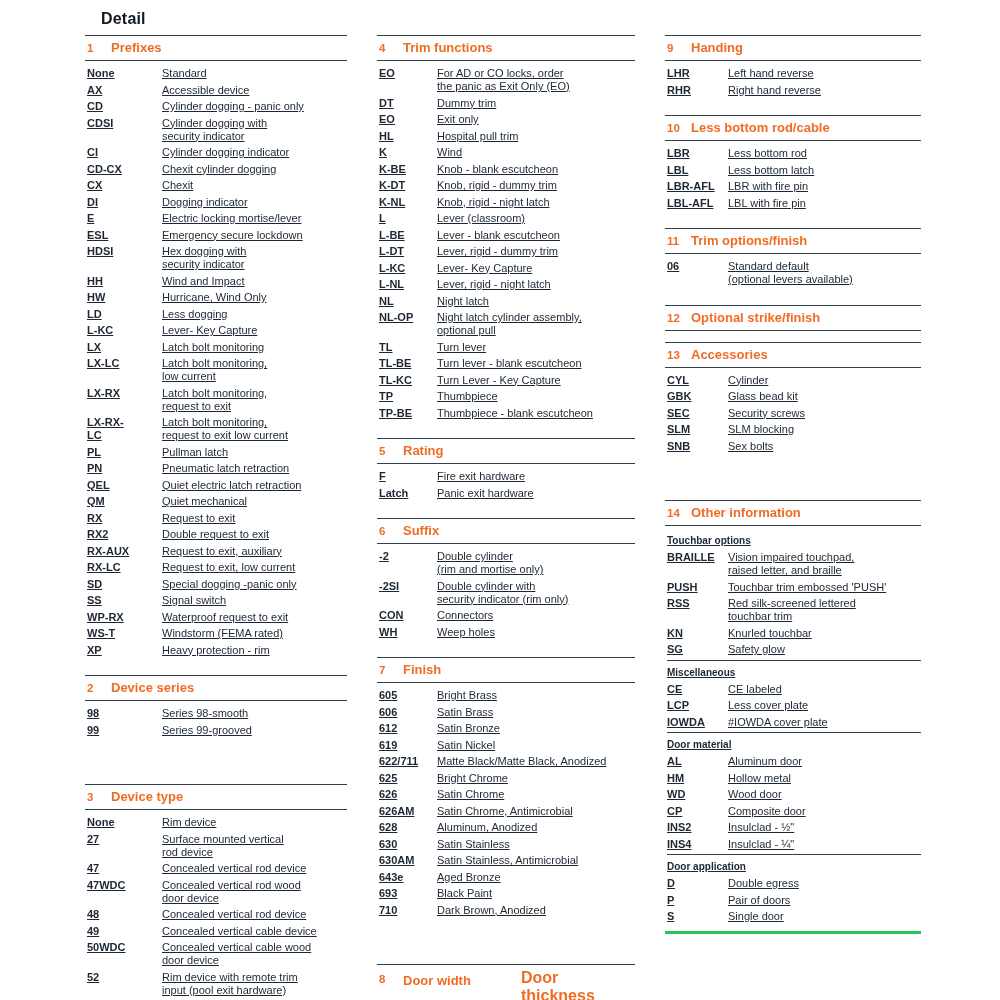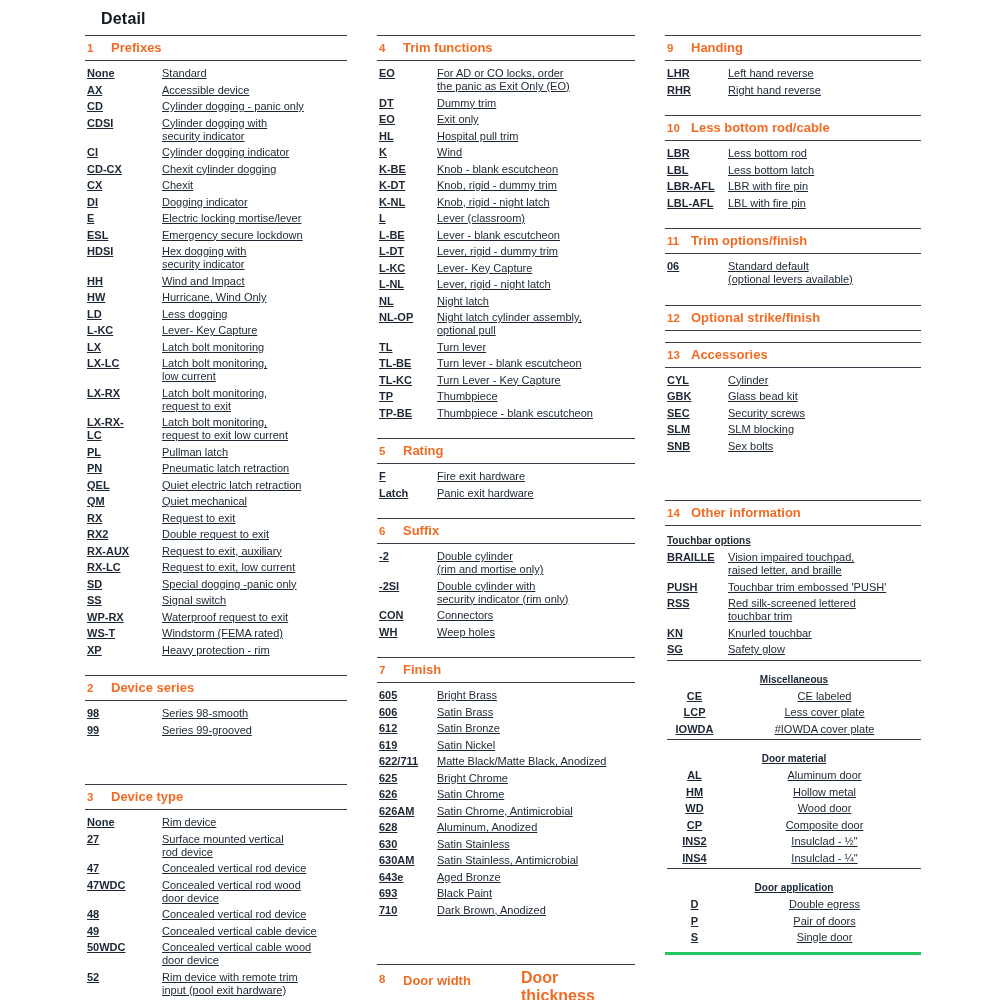--- a/index.html
+++ b/index.html
@@ -21,21 +21,21 @@
   .sec-header{display:flex;align-items:baseline;padding:4px 0 5px 2px;border-bottom:1.5px solid #323d48;}
   .sec-num{font-size:11.5px;font-weight:700;color:#f06c24;width:24px;flex:0 0 auto;}
   .sec-title{font-size:13px;font-weight:700;color:#f06c24;}
   .sec-title2{font-size:16px;font-weight:700;color:#f06c24;}
   .sec-body{padding:6px 0 4px 2px;text-decoration:underline;}
   .row{display:flex;margin-bottom:3.5px;font-size:11px;line-height:13px;}
   .term{flex:0 0 auto;min-width:var(--tw);padding-right:6px;font-weight:700;white-space:pre-line;}
   .def{flex:1 1 auto;white-space:pre-line;}
   
   .group{padding-top:2px;}
-  .group + .group{border-top:1.5px solid #323d48;margin-top:3px;padding-top:12px;text-align:center;}
+  .group + .group{border-top:1.5px solid #323d48;margin-top:3px;padding-top:5px;}
   .group-heading{font-size:10px;font-weight:700;line-height:13px;margin-bottom:4px;}
   
   .split-header-left{display:flex;width:142px;flex:0 0 auto;}
   .split-row{display:flex;margin-bottom:3.5px;font-size:11px;line-height:13px;}
   .split-left{display:flex;width:142px;flex:0 0 auto;}
   .split-left .term{min-width:24px;}
   .split-right{display:flex;flex:1 1 auto;}
   .split-right .term{min-width:50px;font-weight:400;}
 </style>
 </head>

